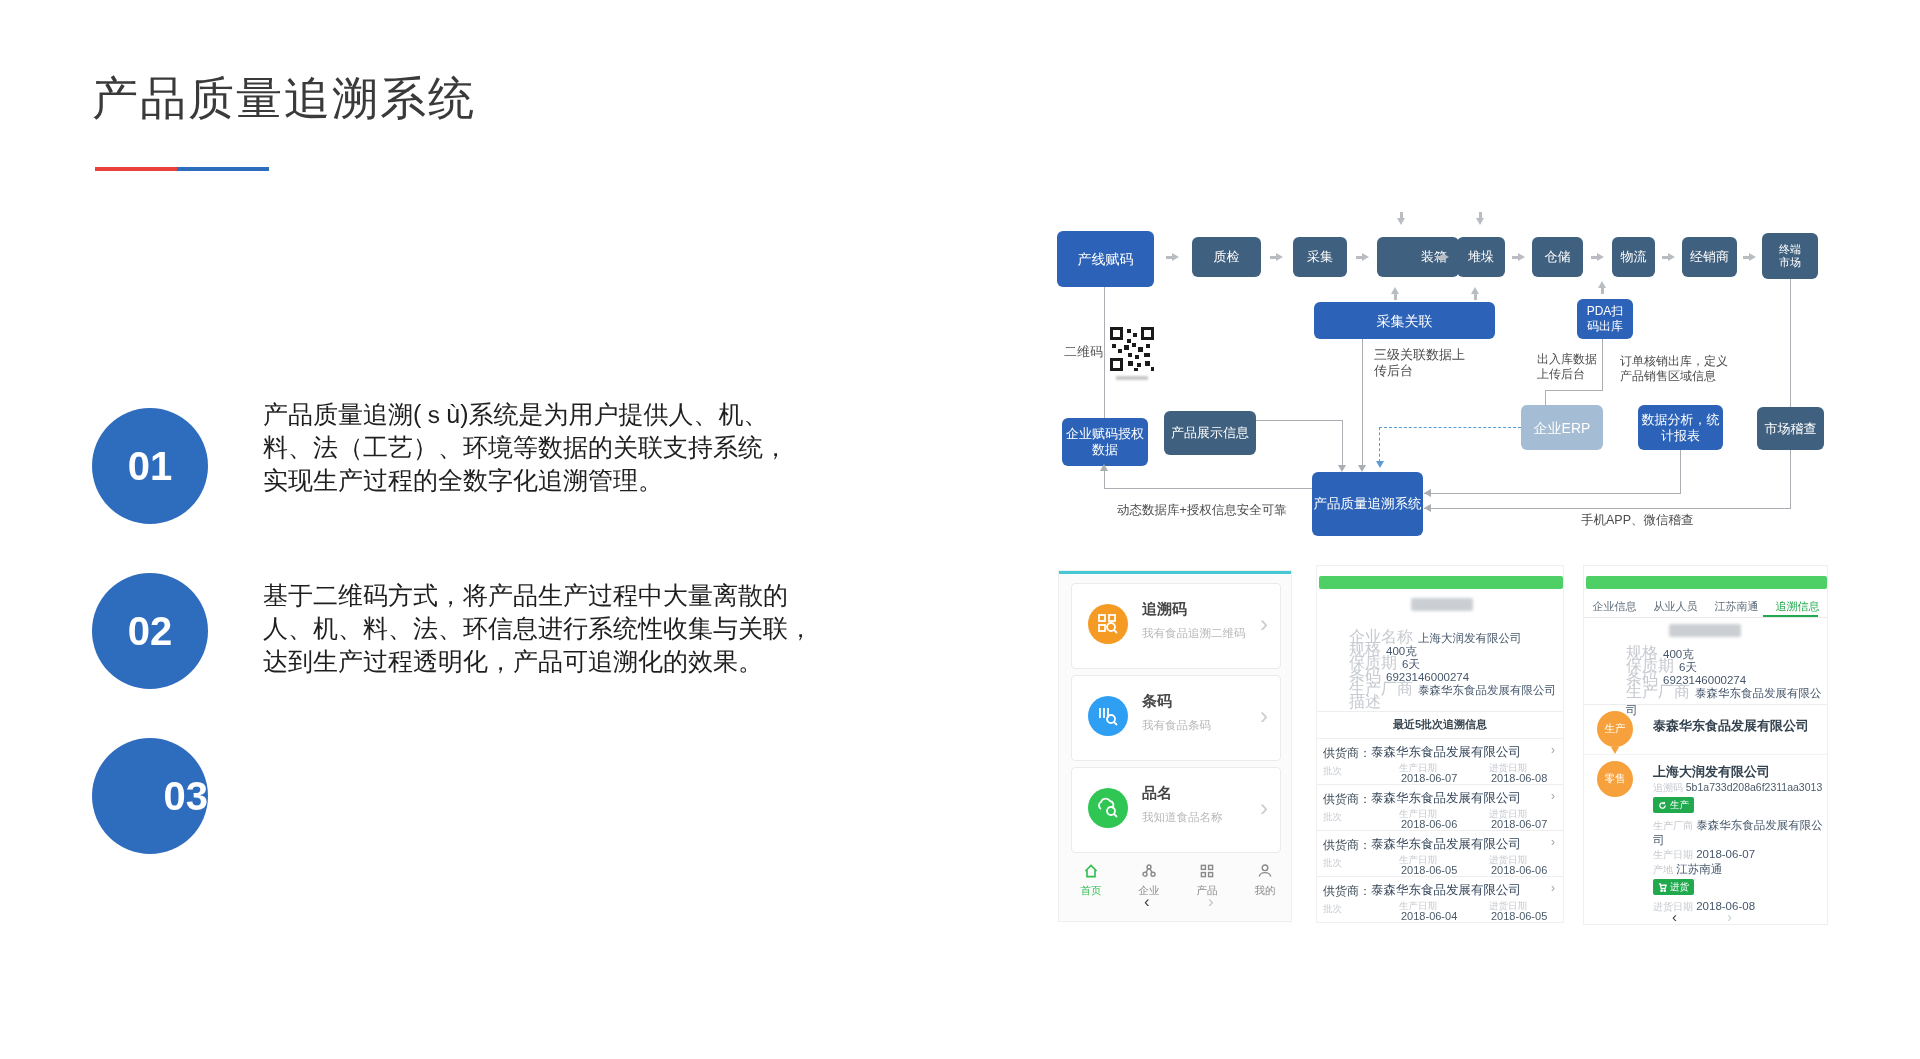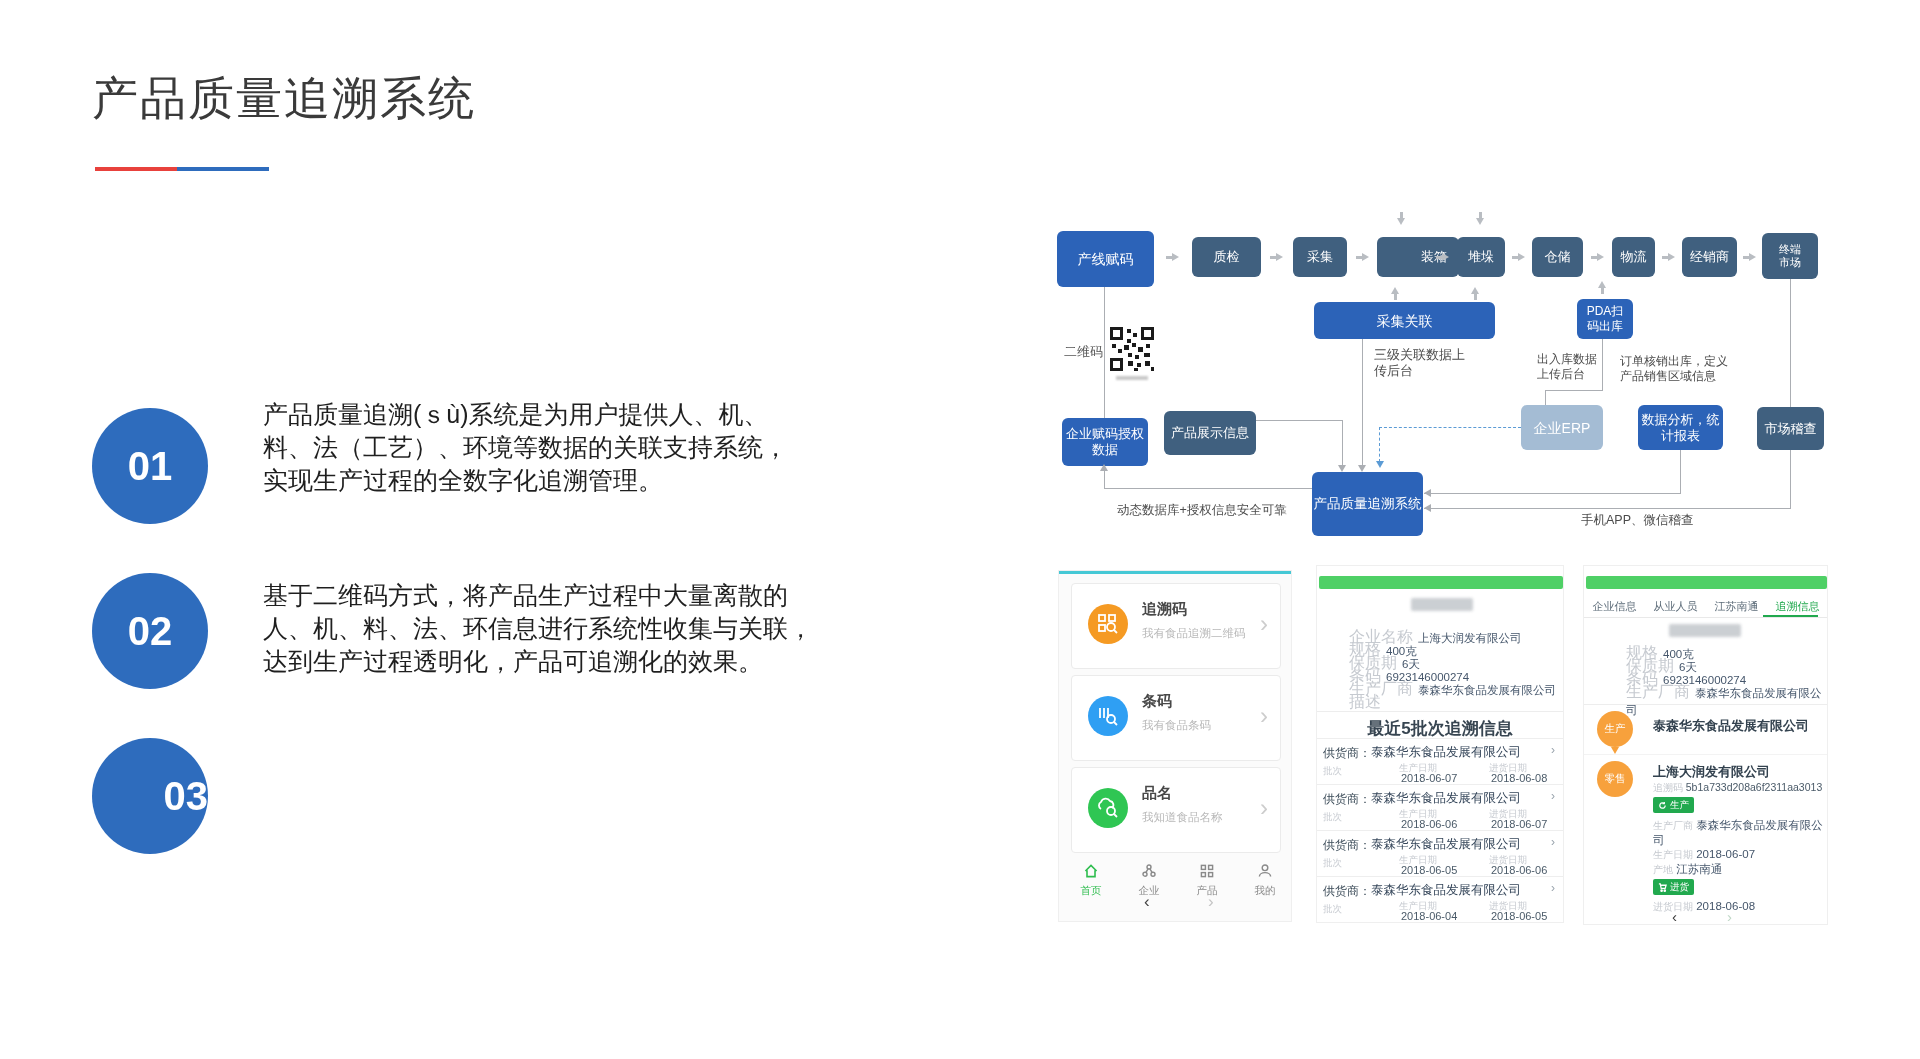--- a/index.html
+++ b/index.html
@@ -325,21 +325,21 @@
     <div class="censor" style="left:94px;top:32px;width:62px;height:13px;"></div>
 
     <div class="inf" style="left:32px;top:61px;"><span class="faint">企业名称</span><span>上海大润发有限公司</span></div>
     <div class="inf" style="left:32px;top:74px;"><span class="faint">规格</span><span>400克</span></div>
     <div class="inf" style="left:32px;top:87px;"><span class="faint">保质期</span><span>6天</span></div>
     <div class="inf" style="left:32px;top:100px;"><span class="faint">条码</span><span>6923146000274</span></div>
     <div class="inf" style="left:32px;top:113px;"><span class="faint">生产厂商</span><span>泰森华东食品发展有限公司</span></div>
     <div class="inf" style="left:32px;top:126px;"><span class="faint">描述</span><span></span></div>
 
     <div class="abs" style="left:0;top:145px;width:100%;height:1px;background:#ededed;"></div>
-    <div class="abs" style="left:0;top:151px;width:100%;text-align:center;font-size:17px;font-weight:bold;color:#374551;">最近5批次追溯信息</div>
+    <div class="abs" style="left:0;top:151px;width:100%;text-align:center;font-size:11px;font-weight:bold;color:#374551;">最近5批次追溯信息</div>
 
     <div class="mrow" style="top:172px;">
       <span class="abs" style="left:6px;top:6px;font-size:12px;color:#3c4c59;">供货商：</span>
       <span class="abs" style="left:54px;top:5px;font-size:12.5px;color:#35465a;">泰森华东食品发展有限公司</span>
       <span class="abs" style="right:8px;top:4px;font-size:12px;color:#9aa4ad;">›</span>
       <span class="abs faint" style="left:6px;top:26px;font-size:9.5px;">批次</span>
       <span class="abs faint" style="left:82px;top:23px;font-size:9.5px;">生产日期</span>
       <span class="abs" style="left:84px;top:33px;font-size:11px;color:#4a5a68;">2018-06-07</span>
       <span class="abs faint" style="left:172px;top:23px;font-size:9.5px;">进货日期</span>
       <span class="abs" style="left:174px;top:33px;font-size:11px;color:#4a5a68;">2018-06-08</span>

